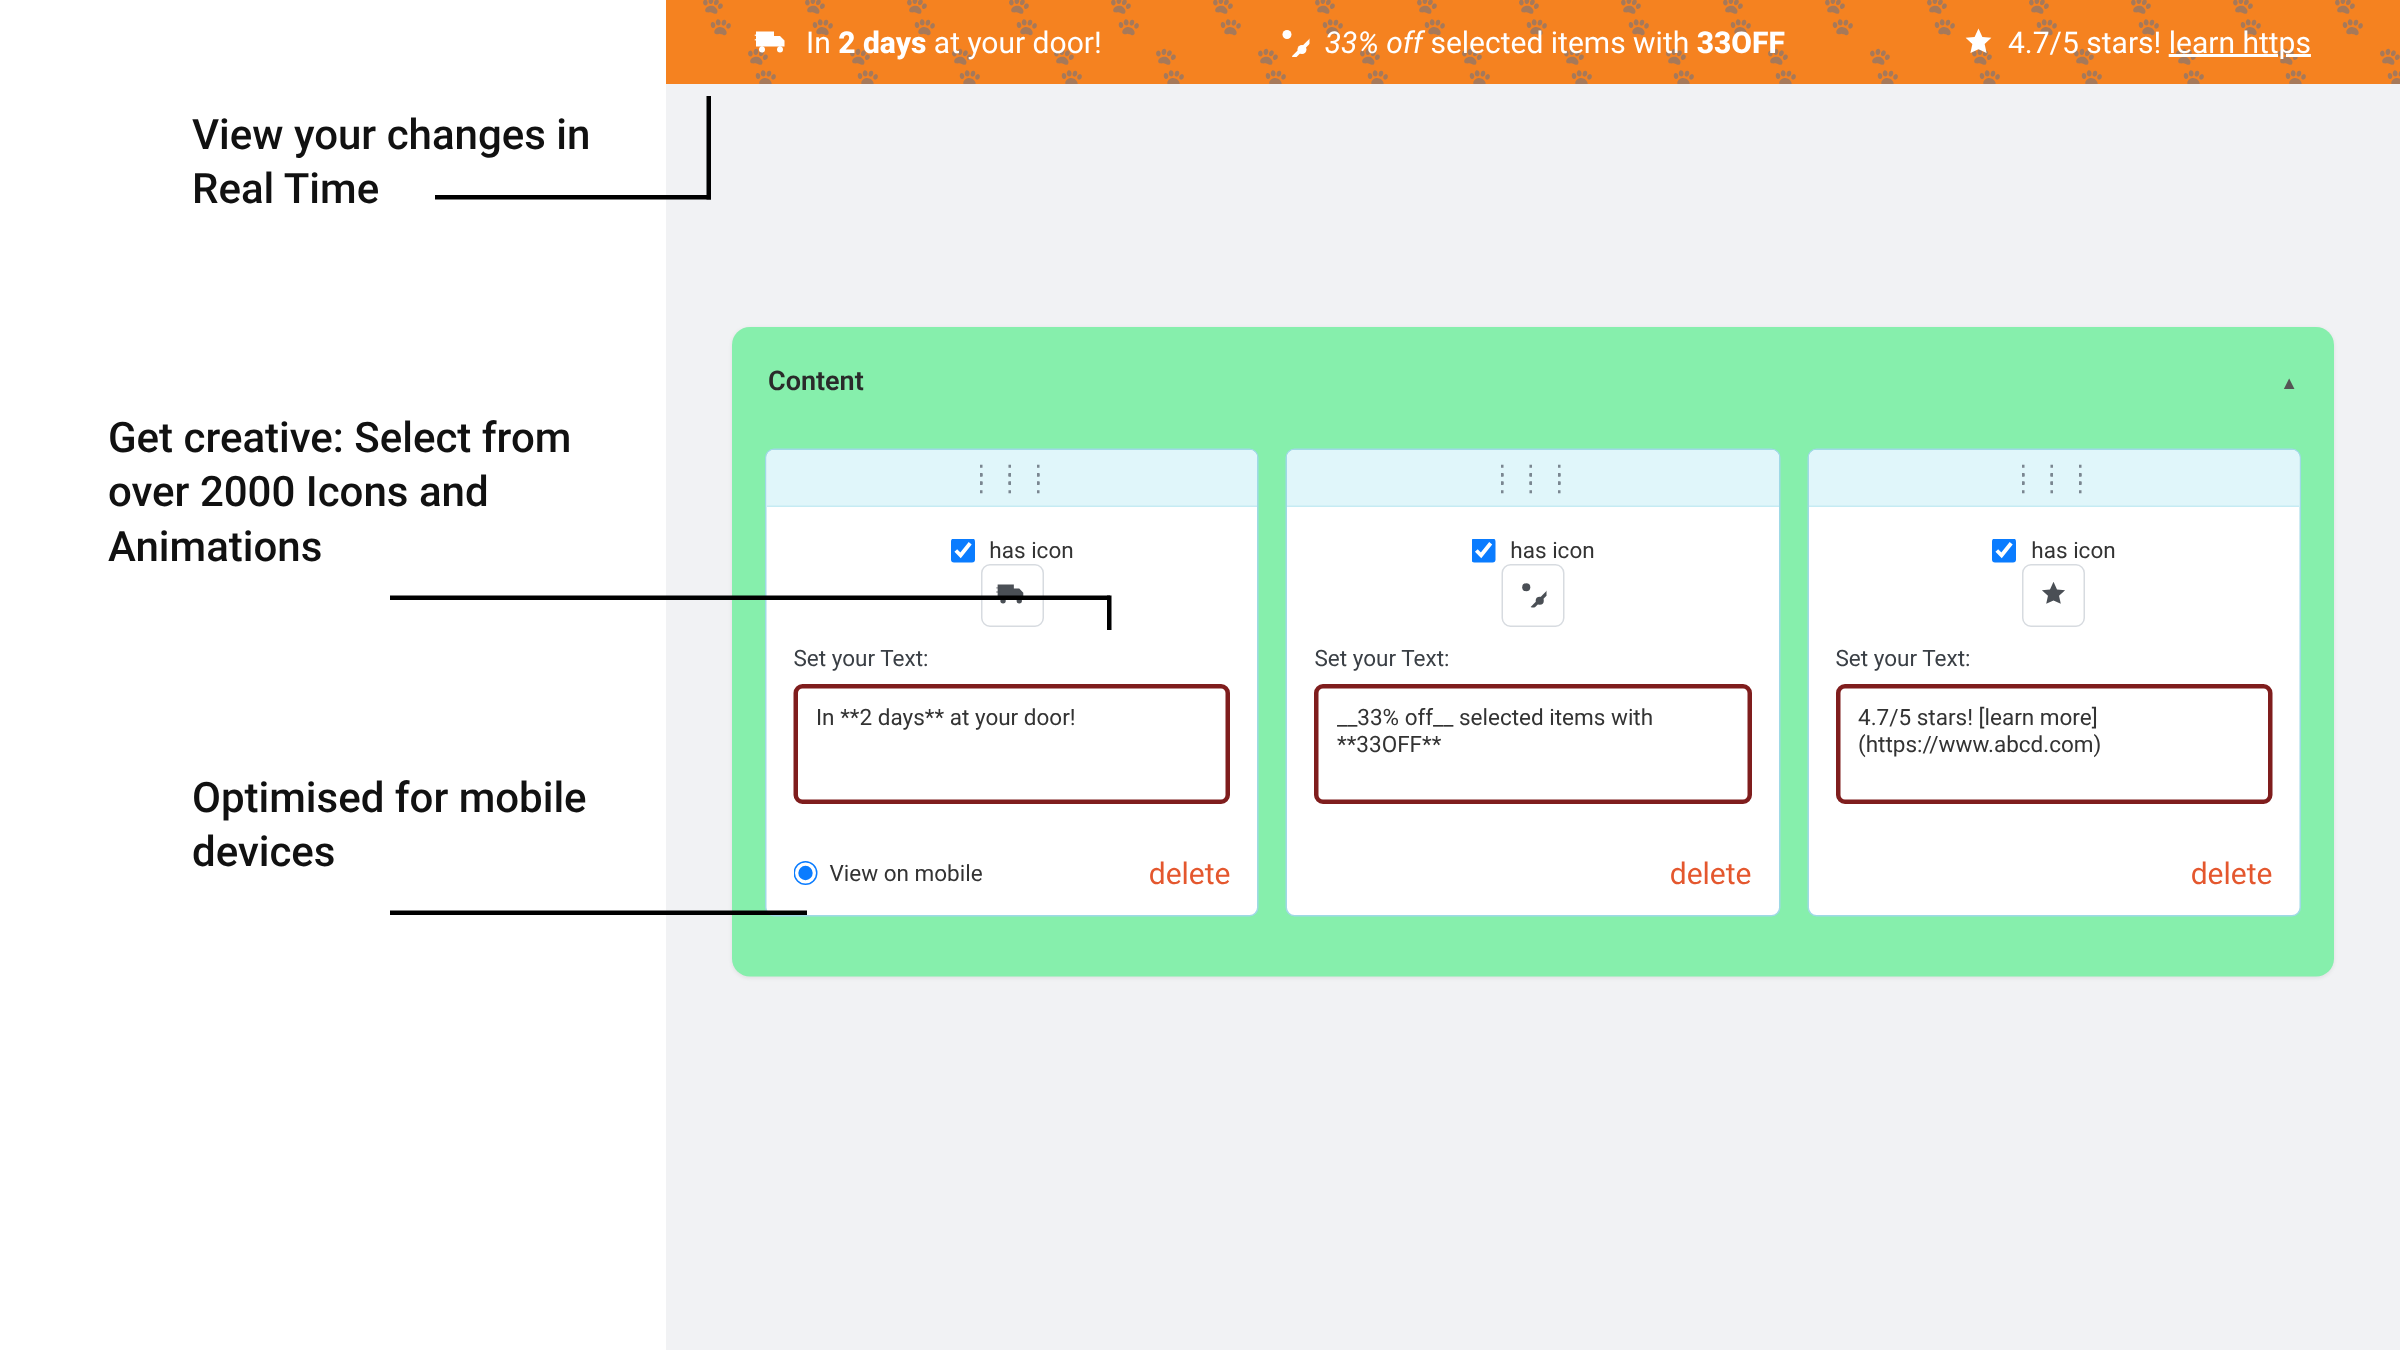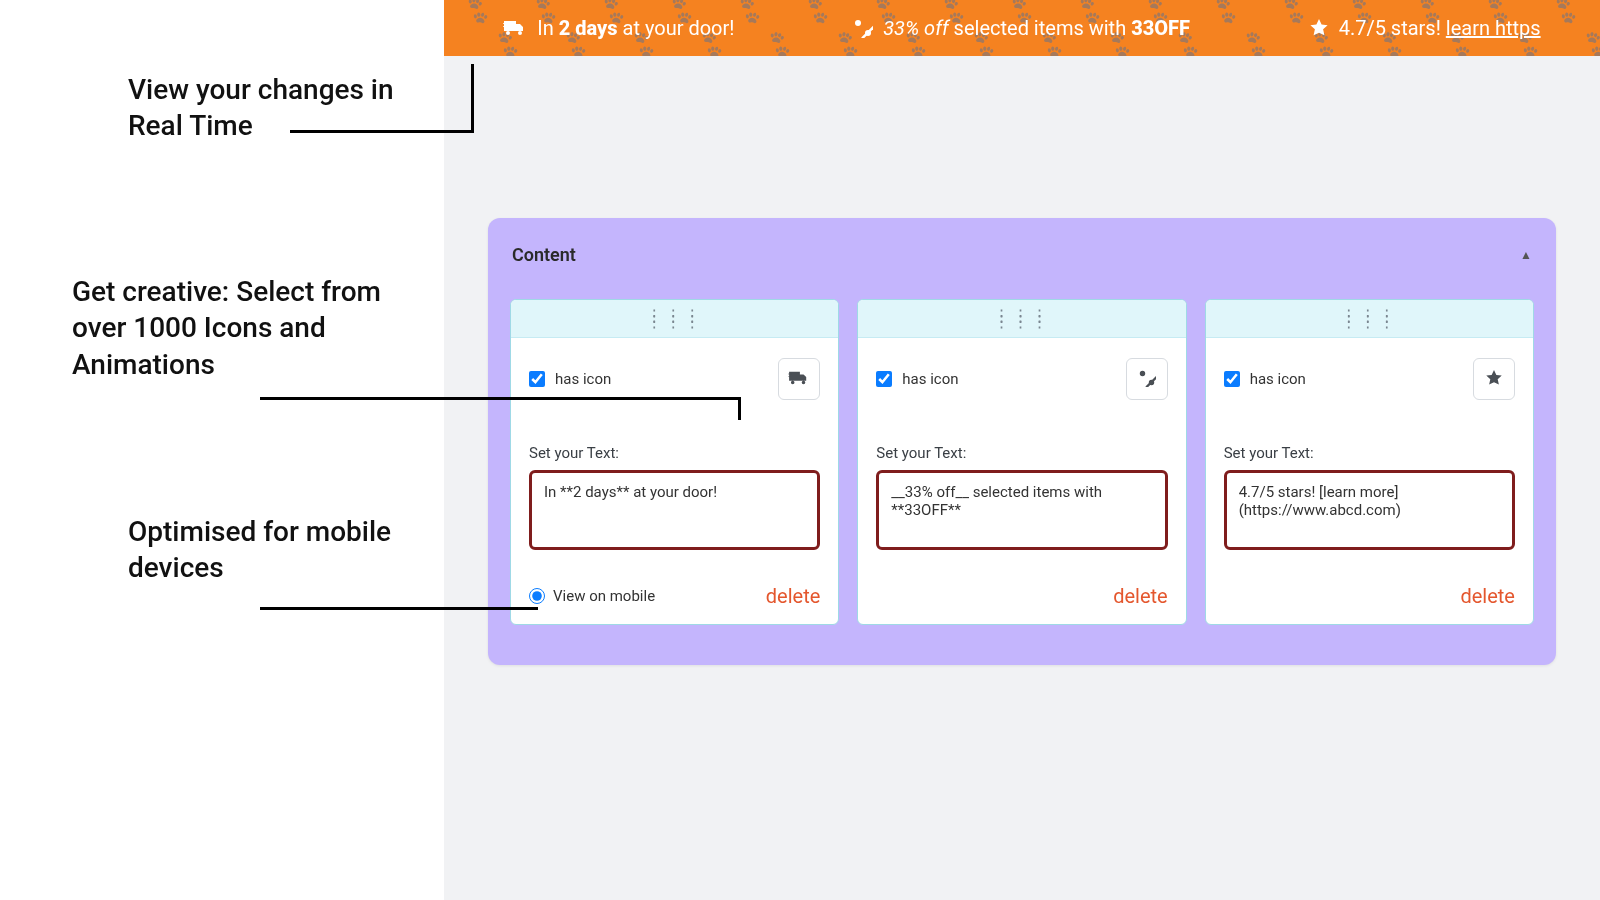--- a/index.html
+++ b/index.html
@@ -88,21 +88,21 @@
   .banner-item .msg i { font-style: italic; }
   .banner-item .msg u { text-decoration: underline; }
   .banner-icon svg { display: block; }
 
   
   .panel {
     position: absolute;
     left: 44px;
     top: 218px;
     width: 1068px;
-    background: #c4b5fd;
+    background: #86efac;
     border-radius: 12px;
     box-shadow: 0 1px 3px rgba(0,0,0,0.08);
     padding: 26px 20px 40px 20px;
   }
   .panel-header {
     display: flex;
     justify-content: space-between;
     align-items: center;
     padding: 0 4px 0 4px;
     margin-bottom: 34px;
@@ -149,21 +149,22 @@
   .card-body {
     padding: 20px 18px 16px 18px;
     flex: 1;
     display: flex;
     flex-direction: column;
   }
   .has-icon-row {
     display: flex;
     align-items: center;
     justify-content: space-between;
-    margin-bottom: 44px;
+    margin-bottom: 12px;
+    flex-direction: column;
   }
   .has-icon-left {
     display: flex;
     align-items: center;
     gap: 10px;
     font-size: 15px;
     color: #333;
   }
   .icon-button {
     width: 42px;
@@ -220,21 +221,21 @@
     width: 16px; height: 16px;
     accent-color: #0a7cff;
     cursor: pointer;
   }
 </style>
 </head>
 <body>
 
 <div class="left-col">
   <div class="annotation ann1">View your changes in Real Time</div>
-  <div class="annotation ann2">Get creative: Select from over 1000 Icons and Animations</div>
+  <div class="annotation ann2">Get creative: Select from over 2000 Icons and Animations</div>
   <div class="annotation ann3">Optimised for mobile devices</div>
 </div>
 
 <div class="connector" style="left:290px; top:130px; width:184px; height:3px;"></div>
 <div class="connector" style="left:471px; top:64px; width:3px; height:69px;"></div>
 
 <div class="connector" style="left:260px; top:397px; width:480px; height:3px;"></div>
 <div class="connector" style="left:738px; top:397px; width:3px; height:23px;"></div>
 
 <div class="connector" style="left:260px; top:607px; width:278px; height:3px;"></div>

